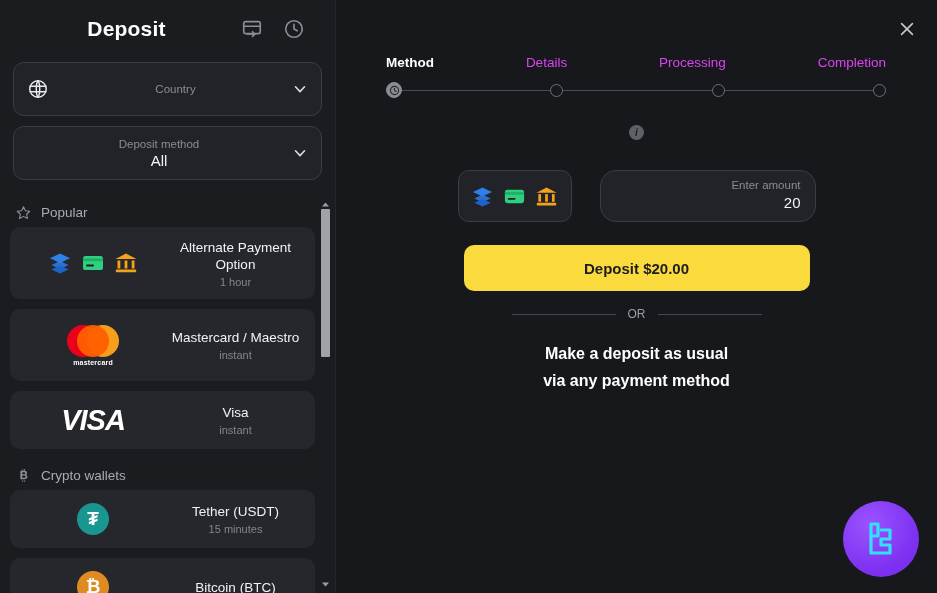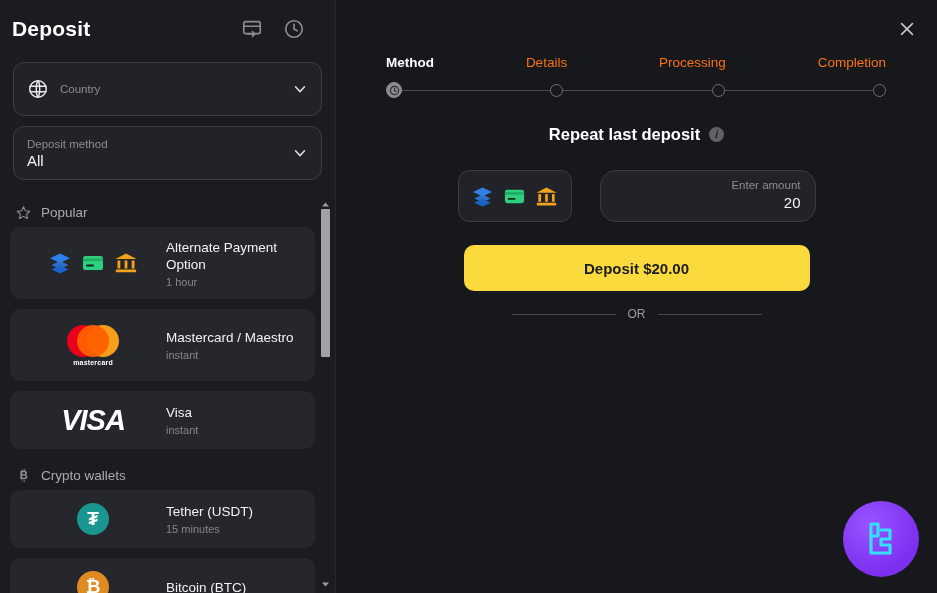--- a/index.html
+++ b/index.html
@@ -18,20 +18,21 @@
 
   
   .sidebar {
     position: relative;
     width: 336px;
     height: 593px;
     background: #1b1c20;
     border-right: 1px solid #26272c;
     flex: 0 0 336px;
     overflow: hidden;
+    text-align: center;
   }
   .side-head {
     display: flex;
     align-items: center;
     height: 58px;
     padding: 0 14px 0 12px;
   }
   .side-title {
     font-size: 21px;
     font-weight: bold;
@@ -164,21 +165,21 @@
   }
   .close-btn svg { width: 20px; height: 20px; color: #c8c9cd; }
 
   .stepper {
     position: absolute;
     top: 55px;
     left: 50px;
     width: 500px;
   }
   .step-labels { display: flex; justify-content: space-between; }
-  .step-lab { font-size: 13.5px; color: #f97316; white-space: nowrap; }
+  .step-lab { font-size: 13.5px; color: #d946ef; white-space: nowrap; }
   .step-lab.active { color: #ffffff; font-weight: bold; text-align: center; }
   .step-dots {
     position: relative;
     display: flex;
     justify-content: space-between;
     align-items: center;
     margin-top: 12px;
     padding: 0 0px;
   }
   .step-line {
@@ -491,21 +492,20 @@
               <polyline points="12 7 12 12 15.5 14"></polyline>
           </svg>
         </span>
         <span class="dot"></span>
         <span class="dot"></span>
         <span class="dot"></span>
       </div>
     </div>
 
     <div class="repeat-title">
-      <span class="rt-text">Repeat last deposit</span>
       <span class="info-i">i</span>
     </div>
 
     <div class="repeat-row">
       <div class="method-chip">
         <svg viewBox="0 0 24 24">
           <polygon points="12 2.5 22 7.2 12 11.9 2 7.2" fill="#2f7fe8"></polygon>
           <polygon points="12 10 20.6 14 12 18 3.4 14" fill="#2f7fe8" opacity=".85"></polygon>
           <polygon points="12 14.5 20.6 18.5 12 22.5 3.4 18.5" fill="#1c63c9"></polygon>
         </svg>
@@ -529,20 +529,24 @@
     </div>
 
     <button class="deposit-btn">Deposit $20.00</button>
 
     <div class="or-row">
       <span class="ln"></span>
       <span class="or-txt">OR</span>
       <span class="ln"></span>
     </div>
 
+    <div class="note">
+      <div>Make a deposit as usual</div>
+      <div>via any payment method</div>
+    </div>
 
     <div class="fab">
       <svg viewBox="0 0 48 48" fill="none" stroke="#35E0FF" stroke-width="3.2" stroke-linejoin="round" stroke-linecap="round">
         <path d="M14 9 h7 v12 h-7 z"></path>
         <path d="M14 21 v17 h19 v-8 h-9 v-6 h9 v-9 h-9"></path>
       </svg>
     </div>
 
   </div>
 </div>

